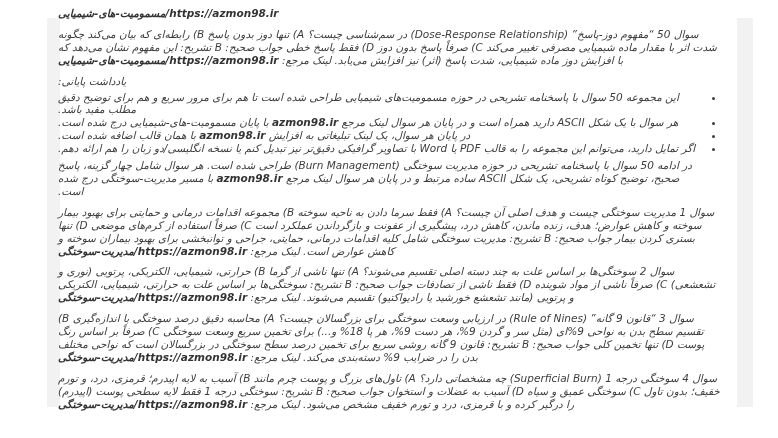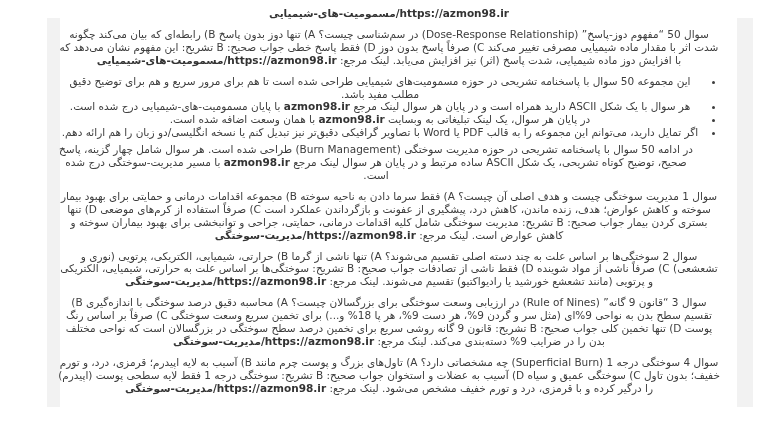--- a/index.html
+++ b/index.html
@@ -27,25 +27,26 @@
     background: #f2f2f2;
   }
   .rail-left  { left: 47px;  width: 13px; }
   .rail-right { left: 737px; width: 16px; }
   .doc {
     position: absolute;
     top: 7px;
     right: 58px;
     width: 662px;
     direction: rtl;
-    text-align: center;
+    text-align: left;
     font-size: 10.5px;
     line-height: 12.9px;
     color: #3d3d3d;
     unicode-bidi: plaintext;
+    font-style: italic;
   }
   .doc .header { font-weight: 700; margin: 0 0 8px 0; }
   .doc .para   { margin: 0 0 8px 0; }
   .doc .label  { margin: 0 0 3px 0; }
   .doc ul.blist {
     margin: 0 0 4px 0;
     padding: 0 18px 0 0;
     list-style: disc;
   }
   .doc ul.blist li { margin: 0; }
@@ -54,24 +55,25 @@
 </style>
 </head>
 <body>
 
 <div class="page">
   <div class="rail rail-left"></div>
   <div class="rail rail-right"></div>
   <div class="doc">
       <div class="header"><span class="b">https://azmon98.ir/مسمومیت-های-شیمیایی</span></div>
       <div class="para"><span>سوال 50 “مفهوم دوز-پاسخ” (Dose-Response Relationship) در سم‌شناسی چیست؟ A) تنها دوز بدون پاسخ B) رابطه‌ای که بیان می‌کند چگونه شدت اثر با مقدار ماده شیمیایی مصرفی تغییر می‌کند C) صرفاً پاسخ بدون دوز D) فقط پاسخ خطی جواب صحیح: B تشریح: این مفهوم نشان می‌دهد که با افزایش دوز ماده شیمیایی، شدت پاسخ (اثر) نیز افزایش می‌یابد. لینک مرجع: </span><span class="b">https://azmon98.ir/مسمومیت-های-شیمیایی</span></div>
+      <div class="label"><span>یادداشت پایانی:</span></div>
       <ul class="blist">
         <li><span>این مجموعه 50 سوال با پاسخنامه تشریحی در حوزه مسمومیت‌های شیمیایی طراحی شده است تا هم برای مرور سریع و هم برای توضیح دقیق مطلب مفید باشد.</span></li>
         <li><span>هر سوال با یک شکل ASCII دارید همراه است و در پایان هر سوال لینک مرجع </span><span class="b">azmon98.ir</span><span> با پایان مسمومیت-های-شیمیایی درج شده است.</span></li>
-        <li><span>در پایان هر سوال، یک لینک تبلیغاتی به وبسایت </span><span class="b">azmon98.ir</span><span> با همان وسعت اضافه شده است.</span></li>
+        <li><span>در پایان هر سوال، یک لینک تبلیغاتی به افزایش </span><span class="b">azmon98.ir</span><span> با همان قالب اضافه شده است.</span></li>
         <li><span>اگر تمایل دارید، می‌توانم این مجموعه را به قالب PDF یا Word با تصاویر گرافیکی دقیق‌تر نیز تبدیل کنم یا نسخه انگلیسی/دو زبان را هم ارائه دهم.</span></li>
       </ul>
       <div class="para indent"><span>در ادامه 50 سوال با پاسخنامه تشریحی در حوزه مدیریت سوختگی (Burn Management) طراحی شده است. هر سوال شامل چهار گزینه، پاسخ صحیح، توضیح کوتاه تشریحی، یک شکل ASCII ساده مرتبط و در پایان هر سوال لینک مرجع </span><span class="b">azmon98.ir</span><span> با مسیر مدیریت-سوختگی درج شده است.</span></div>
       <div class="para"><span>سوال 1 مدیریت سوختگی چیست و هدف اصلی آن چیست؟ A) فقط سرما دادن به ناحیه سوخته B) مجموعه اقدامات درمانی و حمایتی برای بهبود بیمار سوخته و کاهش عوارض؛ هدف، زنده ماندن، کاهش درد، پیشگیری از عفونت و بازگرداندن عملکرد است C) صرفاً استفاده از کرم‌های موضعی D) تنها بستری کردن بیمار جواب صحیح: B تشریح: مدیریت سوختگی شامل کلیه اقدامات درمانی، حمایتی، جراحی و توانبخشی برای بهبود بیماران سوخته و کاهش عوارض است. لینک مرجع: </span><span class="b">https://azmon98.ir/مدیریت-سوختگی</span></div>
       <div class="para"><span>سوال 2 سوختگی‌ها بر اساس علت به چند دسته اصلی تقسیم می‌شوند؟ A) تنها ناشی از گرما B) حرارتی، شیمیایی، الکتریکی، پرتویی (نوری و تشعشعی) C) صرفاً ناشی از مواد شوینده D) فقط ناشی از تصادفات جواب صحیح: B تشریح: سوختگی‌ها بر اساس علت به حرارتی، شیمیایی، الکتریکی و پرتویی (مانند تشعشع خورشید یا رادیواکتیو) تقسیم می‌شوند. لینک مرجع: </span><span class="b">https://azmon98.ir/مدیریت-سوختگی</span></div>
       <div class="para"><span>سوال 3 “قانون 9 گانه” (Rule of Nines) در ارزیابی وسعت سوختگی برای بزرگسالان چیست؟ A) محاسبه دقیق درصد سوختگی با اندازه‌گیری B) تقسیم سطح بدن به نواحی 9%ای (مثل سر و گردن 9%، هر دست 9%، هر پا 18% و...) برای تخمین سریع وسعت سوختگی C) صرفاً بر اساس رنگ پوست D) تنها تخمین کلی جواب صحیح: B تشریح: قانون 9 گانه روشی سریع برای تخمین درصد سطح سوختگی در بزرگسالان است که نواحی مختلف بدن را در ضرایب 9% دسته‌بندی می‌کند. لینک مرجع: </span><span class="b">https://azmon98.ir/مدیریت-سوختگی</span></div>
       <div class="para"><span>سوال 4 سوختگی درجه 1 (Superficial Burn) چه مشخصاتی دارد؟ A) تاول‌های بزرگ و پوست چرم مانند B) آسیب به لایه اپیدرم؛ قرمزی، درد، و تورم خفیف؛ بدون تاول C) سوختگی عمیق و سیاه D) آسیب به عضلات و استخوان جواب صحیح: B تشریح: سوختگی درجه 1 فقط لایه سطحی پوست (اپیدرم) را درگیر کرده و با قرمزی، درد و تورم خفیف مشخص می‌شود. لینک مرجع: </span><span class="b">https://azmon98.ir/مدیریت-سوختگی</span></div>
     </div>
 </div>
 

